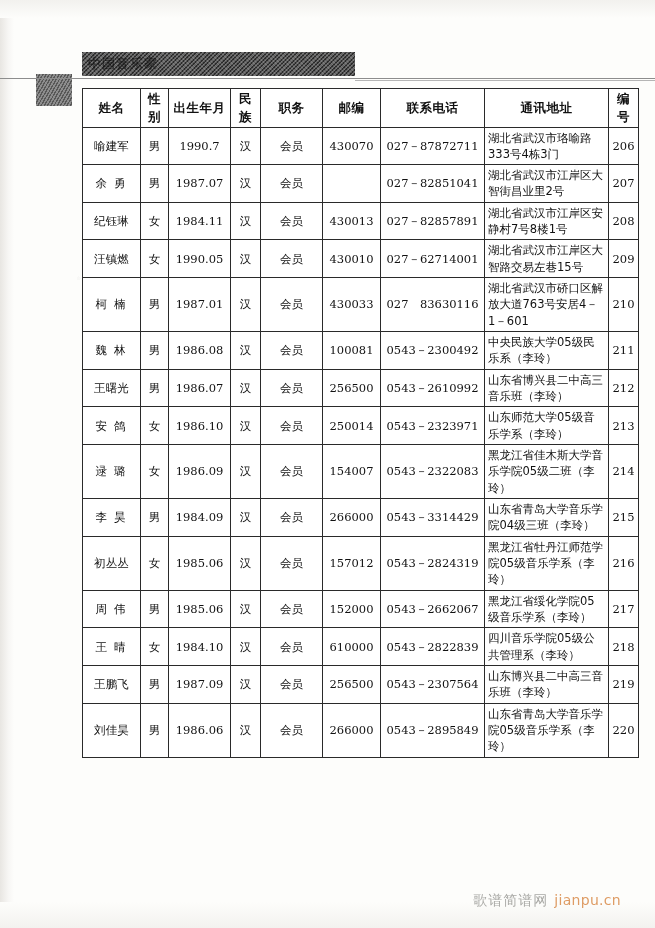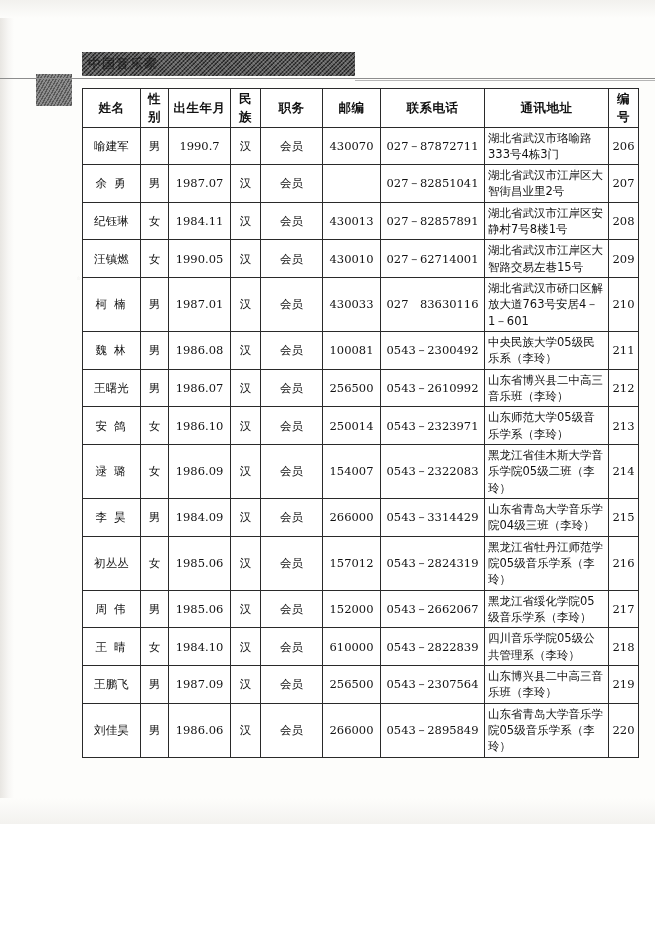--- a/index.html
+++ b/index.html
@@ -4,21 +4,21 @@
 <style>
   * { box-sizing: border-box; }
   html, body {
     margin: 0; padding: 0;
     width: 655px; height: 928px;
     background: #ffffff;
     font-family: "DejaVu Sans", "Liberation Sans", sans-serif;
   }
   #page {
     position: relative;
-    width: 655px; height: 824px;
+    width: 655px; height: 928px;
     background: #fdfdfb;
     overflow: hidden;
   }
 
   
   .page-edge-left {
     position: absolute; left: 0; top: 0; width: 14px; height: 928px;
     background: linear-gradient(90deg, #e8e6e2 0%, #f7f6f4 60%, #fdfdfb 100%);
   }
   .page-edge-top {
@@ -358,14 +358,18 @@
             <td class="phone">0543－2895849</td>
             <td class="addr">山东省青岛大学音乐学院05级音乐学系（李玲）</td>
             <td class="num">220</td>
           </tr>
         </tbody>
     </table>
   </div>
 
   <div class="noise"></div>
 
+  <div class="watermark">
+    <span class="wm-cn">歌谱简谱网</span>
+    <span class="wm-en">jianpu.cn</span>
+  </div>
 
 </div>
 
 </body></html>

